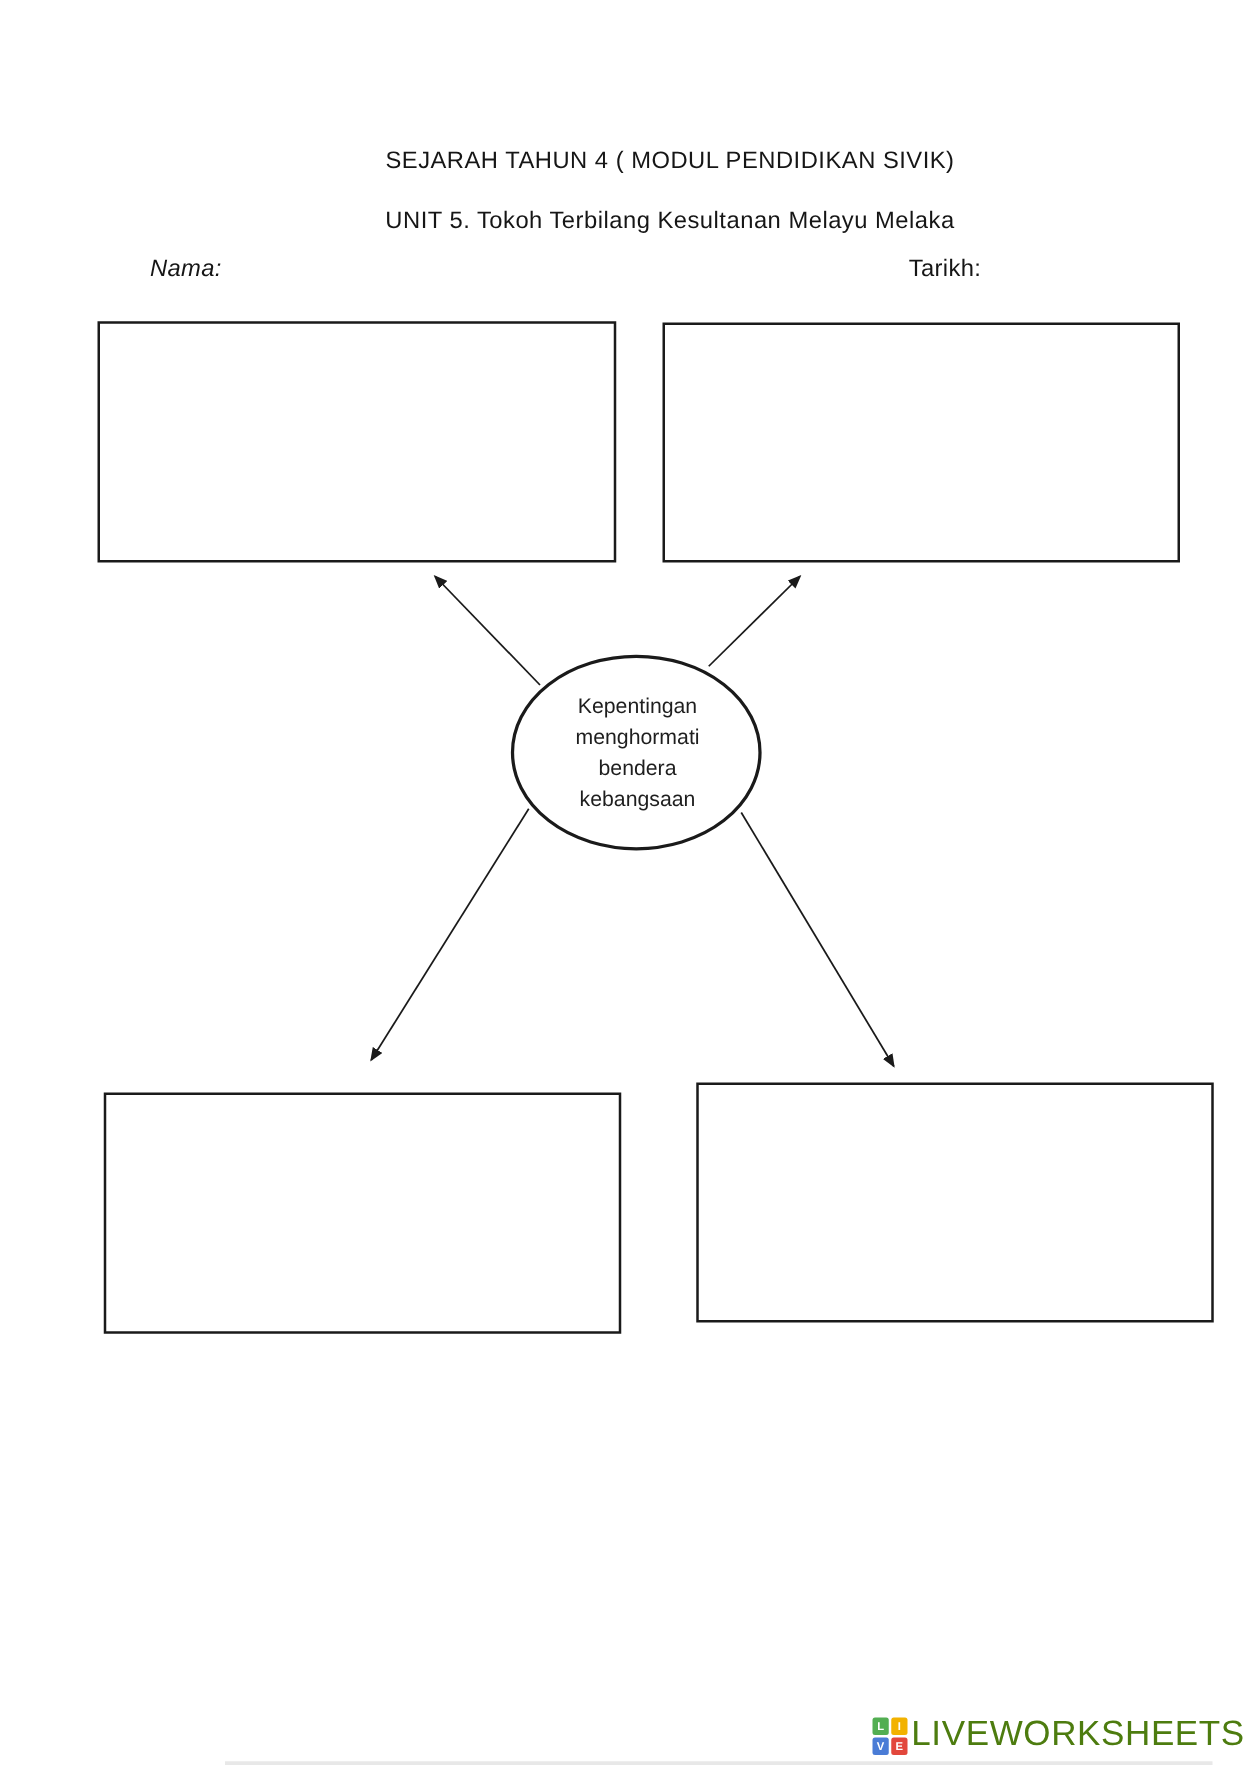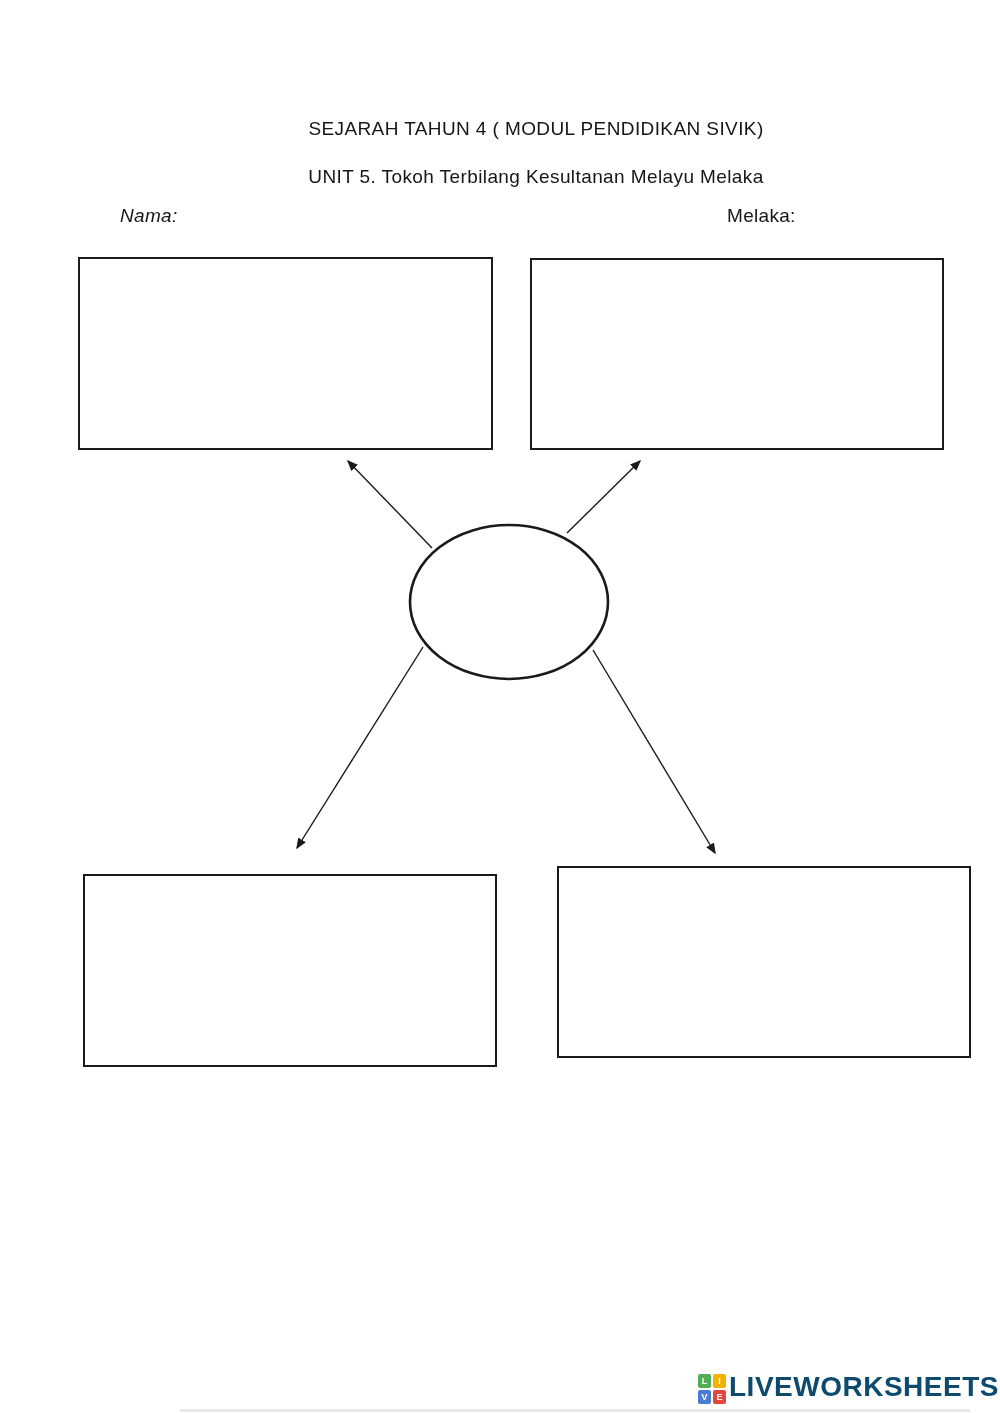--- a/index.html
+++ b/index.html
@@ -89,23 +89,23 @@
     align-items: center;
     justify-content: center;
     line-height: 1;
   }
   .tile-0 { background: #52ae52; }
   .tile-1 { background: #f2b200; }
   .tile-2 { background: #4a7cd6; }
   .tile-3 { background: #e2473c; }
   .brand-text {
     font-size: 28px;
-    font-weight: 700;
+    font-weight: 400;
     letter-spacing: 0.5px;
-    color: #0c4a6e;
+    color: #4d7c0f;
     margin-left: 3px;
     line-height: 32px;
     white-space: nowrap;
   }
   .page-bottom-edge {
     position: absolute;
     left: 180px;
     bottom: 1px;
     width: 790px;
     height: 3px;
@@ -115,40 +115,46 @@
 </style>
 </head>
 <body>
 
 <div class="page">
 
   <div class="title title-1">SEJARAH TAHUN 4 ( MODUL PENDIDIKAN SIVIK)</div>
   <div class="title title-2">UNIT 5. Tokoh Terbilang Kesultanan Melayu Melaka</div>
 
   <div class="field-label nama-label">Nama:</div>
-  <div class="field-label tarikh-label">Melaka:</div>
+  <div class="field-label tarikh-label">Tarikh:</div>
 
   <div class="answer-box box-tl"></div>
   <div class="answer-box box-tr"></div>
   <div class="answer-box box-bl"></div>
   <div class="answer-box box-br"></div>
 
   <svg class="diagram-svg" viewBox="0 0 1000 1413" xmlns="http://www.w3.org/2000/svg">
     <defs>
       <marker id="arrowhead" markerWidth="11" markerHeight="9" refX="9.5" refY="4.5" orient="auto" markerUnits="userSpaceOnUse">
         <path d="M0,0 L11,4.5 L0,9 z" fill="#1a1a1a"></path>
       </marker>
     </defs>
     <ellipse cx="509" cy="602" rx="99" ry="77" fill="#ffffff" stroke="#1a1a1a" stroke-width="2.6"></ellipse>
     <line x1="432" y1="548" x2="348" y2="461" stroke="#1a1a1a" stroke-width="1.4" marker-end="url(#arrowhead)"></line>
     <line x1="567" y1="533" x2="640" y2="461" stroke="#1a1a1a" stroke-width="1.4" marker-end="url(#arrowhead)"></line>
     <line x1="423" y1="647" x2="297" y2="848" stroke="#1a1a1a" stroke-width="1.4" marker-end="url(#arrowhead)"></line>
     <line x1="593" y1="650" x2="715" y2="853" stroke="#1a1a1a" stroke-width="1.4" marker-end="url(#arrowhead)"></line>
   </svg>
 
+  <div class="center-text">
+    <span>Kepentingan</span>
+    <span>menghormati</span>
+    <span>bendera</span>
+    <span>kebangsaan</span>
+  </div>
 
   <div class="footer-logo">
     <div class="logo-grid">
       <div class="logo-tile tile-0">L</div>
       <div class="logo-tile tile-1">I</div>
       <div class="logo-tile tile-2">V</div>
       <div class="logo-tile tile-3">E</div>
     </div>
     <div class="brand-text">LIVEWORKSHEETS</div>
   </div>

